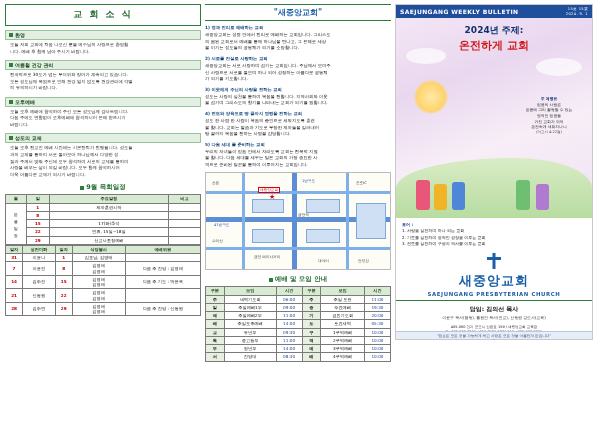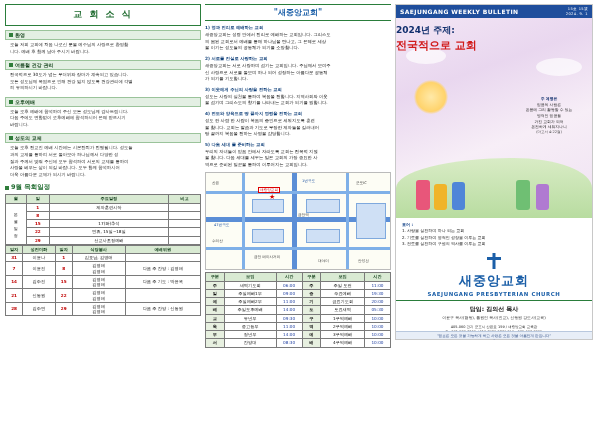--- a/index.html
+++ b/index.html
@@ -34,21 +34,21 @@
   .sq{width:4px;height:4px;background:#2f7d3a;display:inline-block;}
   .note-body{padding:2px 4px 0 5px;line-height:1.45;color:#222;font-size:4.3px;}
   .note-body div{margin-bottom:0.5px;}
 
   
   table{border-collapse:collapse;width:100%;font-size:4.2px;}
   th,td{border:0.5px solid #7a7a7a;text-align:center;padding:1px 0;line-height:1.25;}
   thead th{background:#d9ead3;font-weight:bold;color:#14401c;}
 
   .tbl-title{
-    text-align:left;font-weight:bold;color:#1f6b2f;font-size:6.5px;
+    text-align:center;font-weight:bold;color:#1f6b2f;font-size:6.5px;
     margin:5px 0 2px;
   }
   .tbl-title .sq{margin-right:2px;vertical-align:middle;}
 
   .red{color:#c00000;font-weight:bold;}
   .blue{color:#1f3fa0;}
 
   
   .banner2{
     text-align:center;font-weight:bold;color:#1b5fa8;font-size:8px;
@@ -68,21 +68,21 @@
   .mapbadge{position:absolute;background:#fff;border:0.5px solid #d00;color:#c00;font-size:3.6px;padding:0 1px;}
 
   
   .cover{border:1px solid #c8c8c8;height:100%;box-sizing:border-box;position:relative;background:#fff;}
   .cover-top{
     background:#1f4e9c;color:#fff;font-weight:bold;font-size:6px;
     padding:3px 4px;letter-spacing:0.4px;position:relative;
   }
   .cover-date{position:absolute;right:4px;top:2px;text-align:right;color:#fff;font-size:3.6px;font-weight:normal;line-height:1.3;}
   .cover-art{position:relative;height:200px;background:linear-gradient(160deg,#f3e6f5 0%,#e9d7ef 30%,#f7eef7 60%,#efe2f2 100%);overflow:hidden;}
-  .theme{position:absolute;left:0;right:0;top:6px;text-align:left;}
+  .theme{position:absolute;left:0;right:0;top:6px;text-align:center;}
   .theme .y{font-size:9px;font-weight:bold;color:#12306e;}
   .theme .l1{font-size:11px;font-weight:bold;color:#d11a1a;margin-top:1px;}
   .theme .l2{font-size:11px;font-weight:bold;color:#1a4fd1;margin-top:1px;}
   .theme .l3{font-size:11px;font-weight:bold;color:#d11a1a;margin-top:1px;}
   .verse{position:absolute;right:6px;top:78px;width:74px;font-size:3.8px;line-height:1.5;color:#222;text-align:center;}
   .verse b{color:#12306e;}
   .ref{font-size:3.5px;color:#444;}
   .sun{position:absolute;left:18px;top:62px;width:34px;height:34px;border-radius:50%;background:radial-gradient(circle,#ffe9a8 0%,#ffd36b 60%,rgba(255,211,107,0) 72%);}
   .cloud{position:absolute;border-radius:50%;background:#ffffffaa;}
   .hill{position:absolute;bottom:0;left:0;right:0;height:60px;background:linear-gradient(180deg,#d9ecc6 0%,#b8dca0 100%);border-radius:60% 40% 0 0/30px 30px 0 0;}
@@ -283,20 +283,23 @@
       <div class="maplabel" style="left:48px;top:82px;">금정 배미사거리</div>
       <div class="maplabel" style="left:150px;top:8px;">군포IC</div>
       <div class="maplabel" style="left:6px;top:8px;">산본</div>
       <div class="maplabel" style="left:6px;top:66px;">수리산</div>
       <div class="maplabel" style="left:152px;top:86px;">안양천</div>
       <div class="maplabel" style="left:112px;top:86px;">대야미</div>
       <div class="maplabel" style="left:96px;top:6px;color:#1a4fa0;">1번국도</div>
       <div class="maplabel" style="left:8px;top:50px;color:#1a4fa0;">47번국도</div>
     </div>
 
+    <div class="tbl-title">
+      <span class="sq"></span><span>예배 및 모임 안내</span>
+    </div>
     <table>
       <thead>
           <tr id="wor-head">
             <th>구분</th>
             <th>모임</th>
             <th>시간</th>
             <th>구분</th>
             <th>모임</th>
             <th>시간</th>
           </tr>
@@ -379,21 +382,21 @@
           <span>2024. 9. 1</span>
         </span>
       </div>
 
       <div class="cover-art">
         <div class="sun"></div>
         <div class="cloud" style="left:10px;top:30px;width:40px;height:16px;"></div>
         <div class="cloud" style="right:10px;top:40px;width:46px;height:18px;"></div>
         <div class="theme">
           <div class="y">2024년 주제:</div>
-          <div class="l3">전국적으로 교회</div>
+          <div class="l3">온전하게 교회</div>
         </div>
         <div class="verse">
           <b>주 계명은</b>
           <div id="verse-lines">
               <div>믿음의 사람은</div>
               <div>온몸에 그리 활동할 수 있는</div>
               <div>영적인 믿음을</div>
               <div>가진 교회가 되어</div>
               <div>온전하게 세워지나니</div>
             </div>

